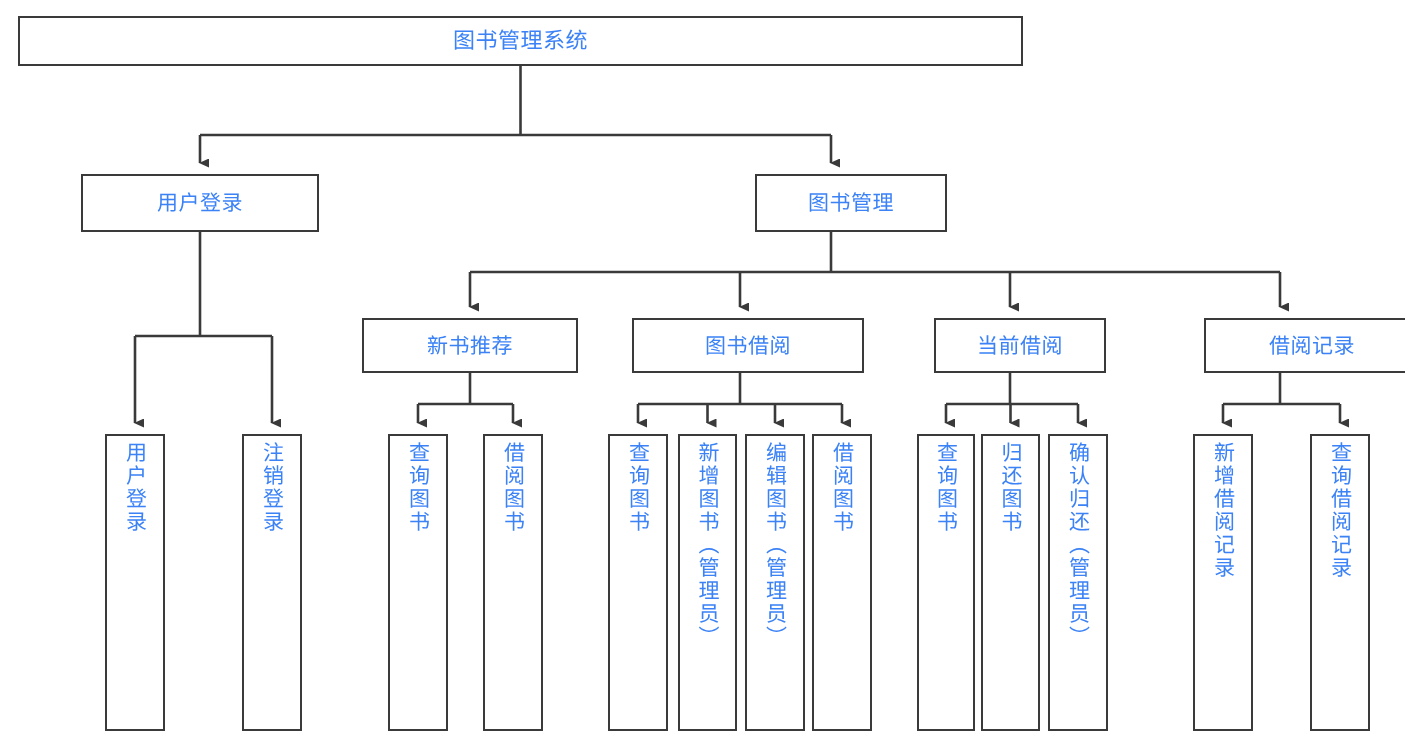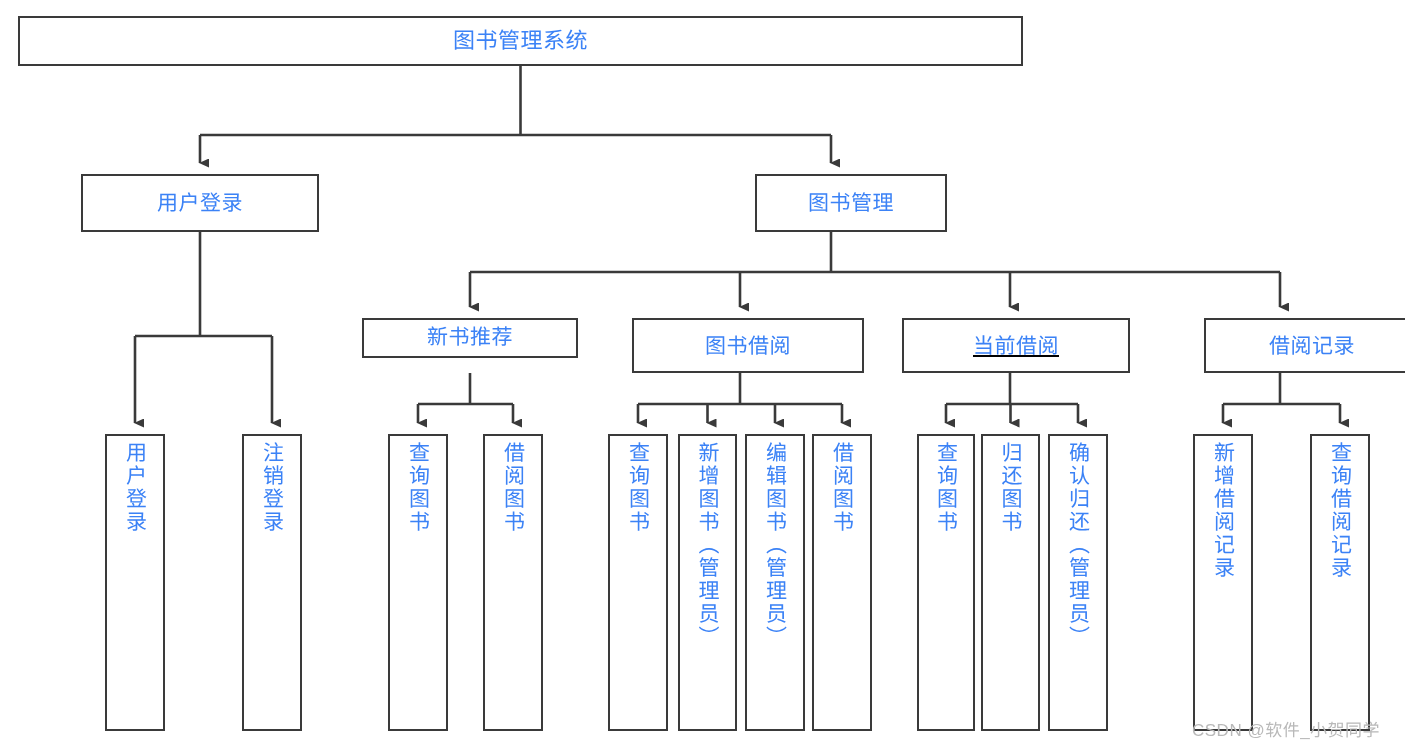--- a/index.html
+++ b/index.html
@@ -120,27 +120,27 @@
   <div id="nodes-layer">
       <div class="node horiz root" style="left: 18px; top: 16px; width: 1005px; height: 50px;">
         <span class="node-label">图书管理系统</span>
       </div>
       <div class="node horiz" style="left: 81px; top: 174px; width: 238px; height: 58px;">
         <span class="node-label">用户登录</span>
       </div>
       <div class="node horiz" style="left: 712px; top: 174px; width: 192px; height: 58px; margin-left: 43px;">
         <span class="node-label">图书管理</span>
       </div>
-      <div class="node horiz" style="left: 362px; top: 318px; width: 216px; height: 40px; font-family: Liberation Serif, serif;">
+      <div class="node horiz" style="left: 362px; top: 318px; width: 216px; height: 55px;">
         <span class="node-label">新书推荐</span>
       </div>
       <div class="node horiz" style="left: 632px; top: 318px; width: 232px; height: 55px;">
         <span class="node-label">图书借阅</span>
       </div>
-      <div class="node horiz" style="left: 902px; top: 318px; width: 228px; height: 55px; text-decoration: underline;">
+      <div class="node horiz" style="left: 934px; top: 318px; width: 172px; height: 55px;">
         <span class="node-label">当前借阅</span>
       </div>
       <div class="node horiz" style="left: 1172px; top: 318px; width: 216px; height: 55px; margin-left: 32px;">
         <span class="node-label">借阅记录</span>
       </div>
       <div class="node vert" style="left: 105px; top: 434px; width: 60px; height: 297px;">
         <span class="node-label">用户登录</span>
       </div>
       <div class="node vert" style="left: 242px; top: 434px; width: 60px; height: 297px;">
         <span class="node-label">注销登录</span>
@@ -173,15 +173,14 @@
         <span class="node-label">确认归还（管理员）</span>
       </div>
       <div class="node vert" style="left: 1193px; top: 434px; width: 60px; height: 297px;">
         <span class="node-label">新增借阅记录</span>
       </div>
       <div class="node vert" style="left: 1310px; top: 434px; width: 60px; height: 297px;">
         <span class="node-label">查询借阅记录</span>
       </div>
     </div>
 
-  <div class="watermark" style="left: 1192px; top: 716px;">CSDN @软件_小贺同学</div>
 
 </div>
 
 </body></html>

